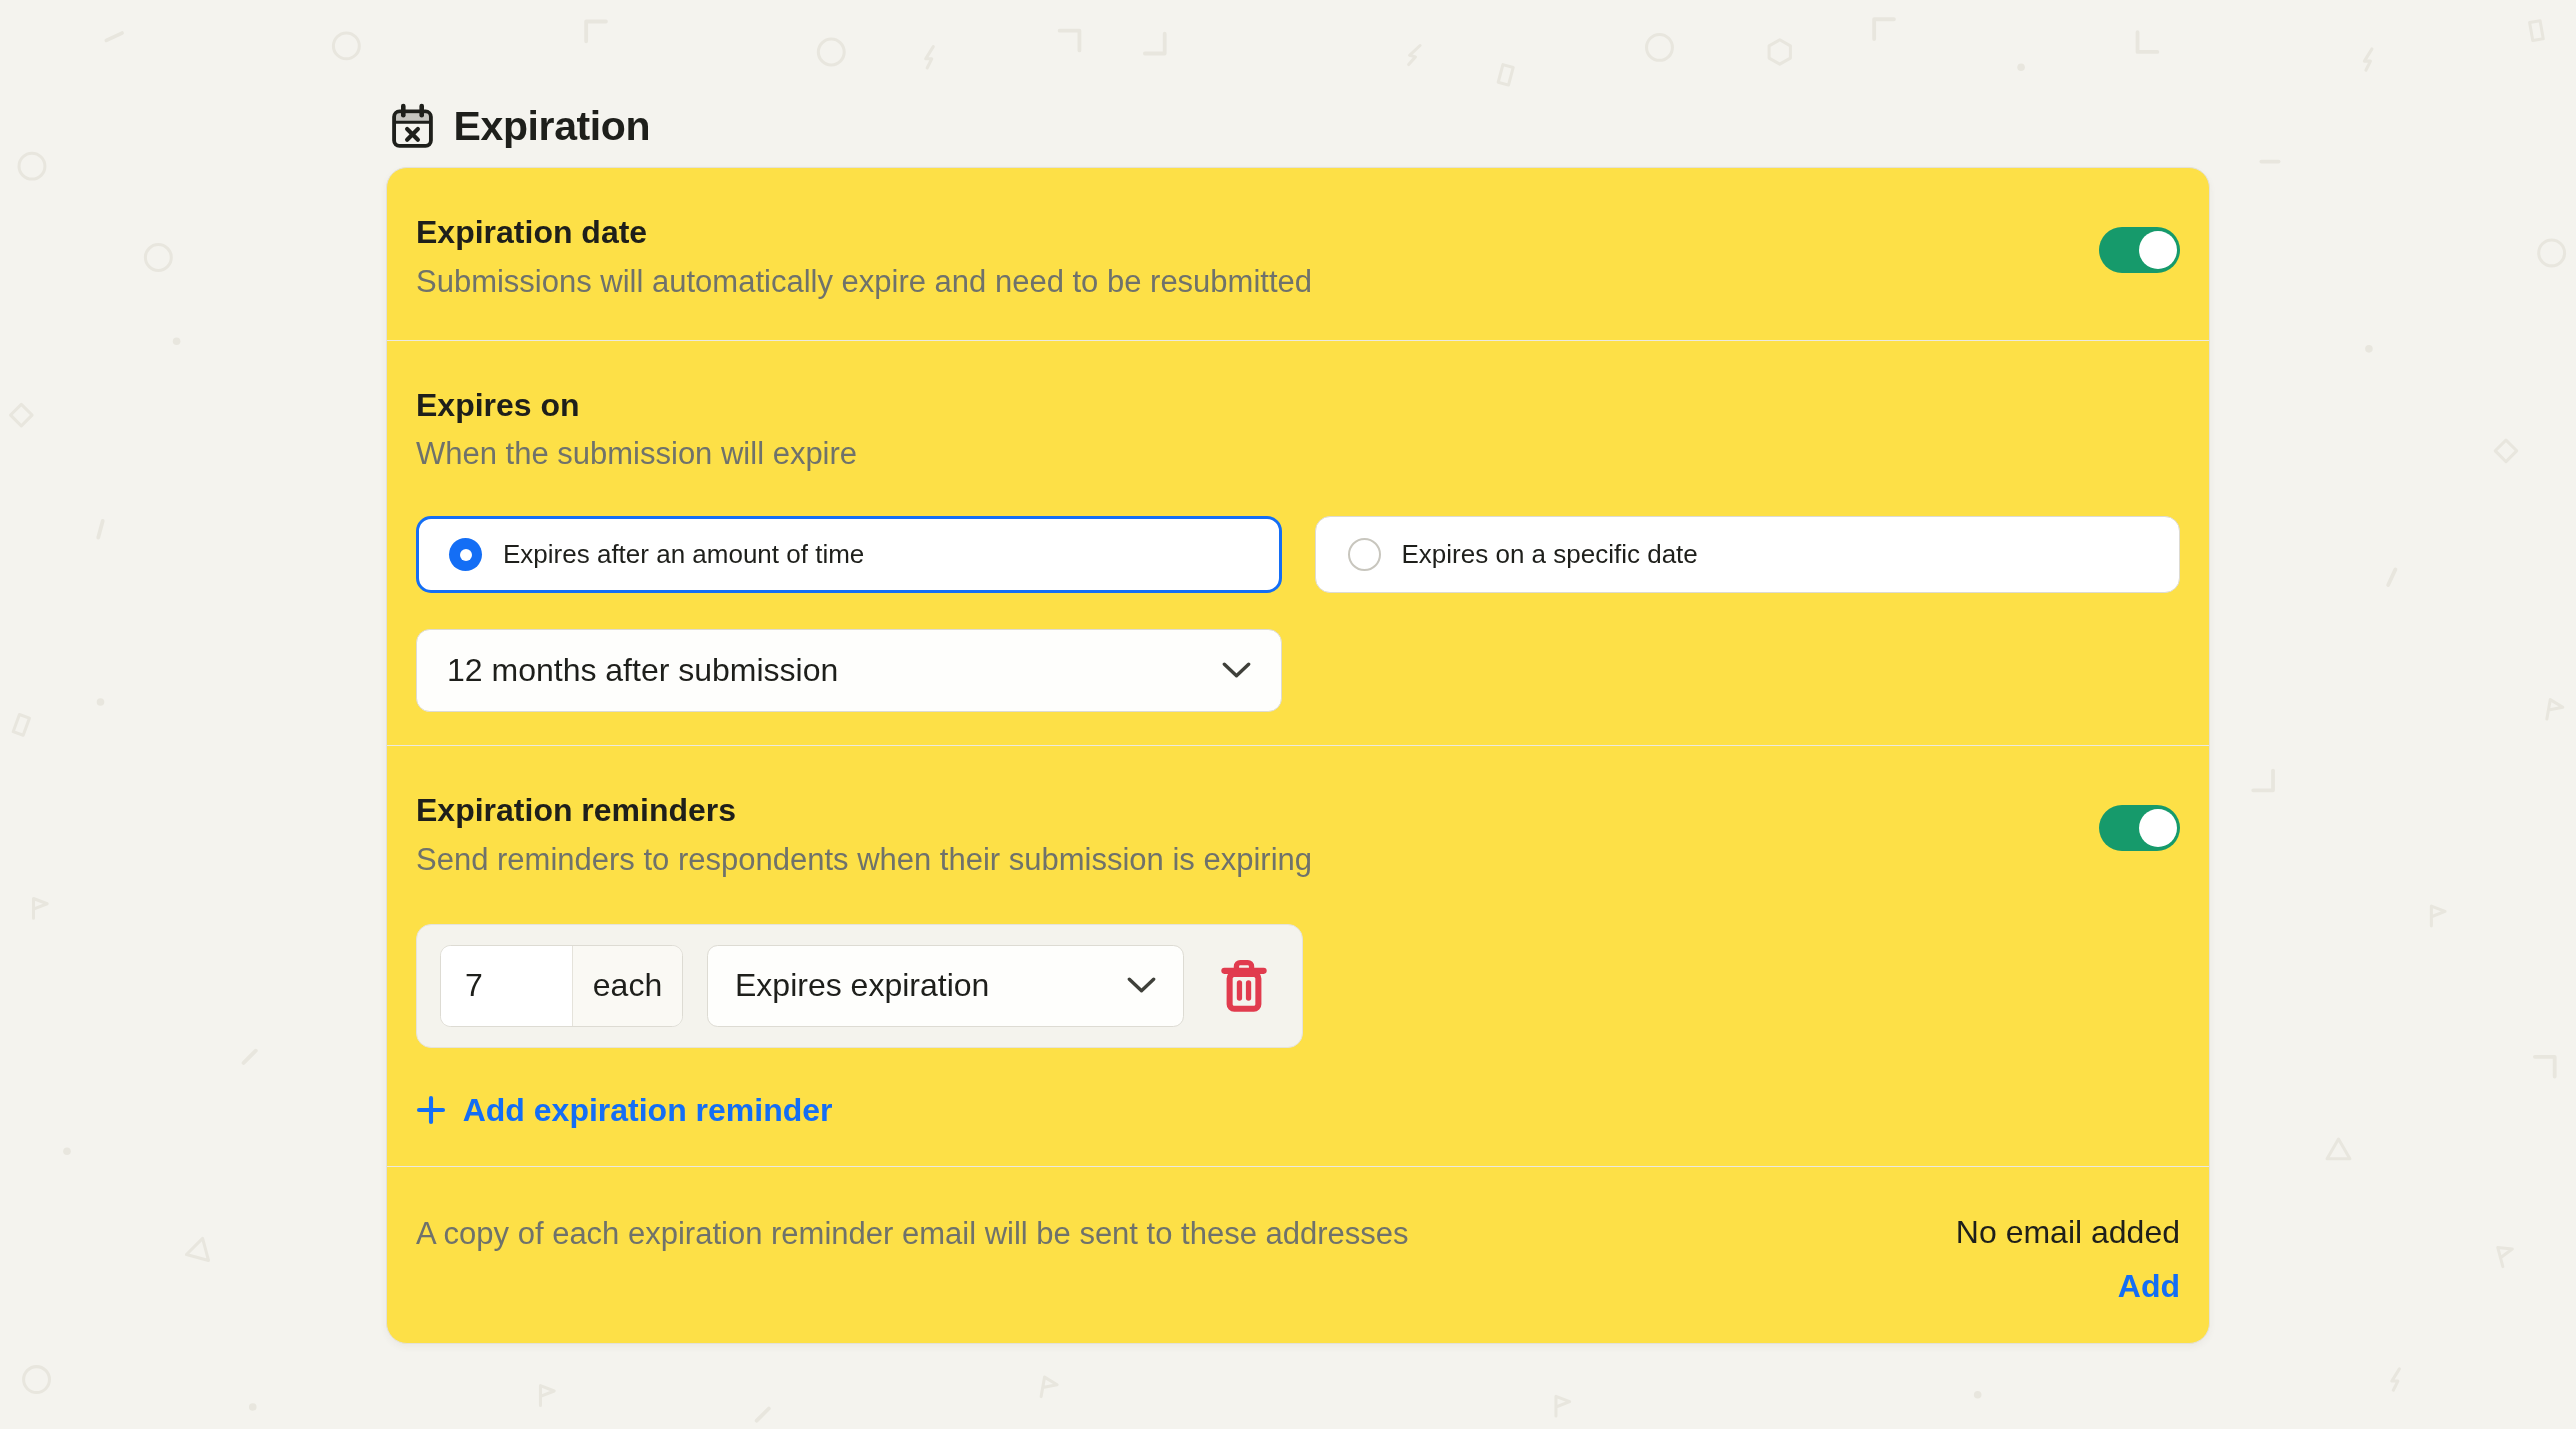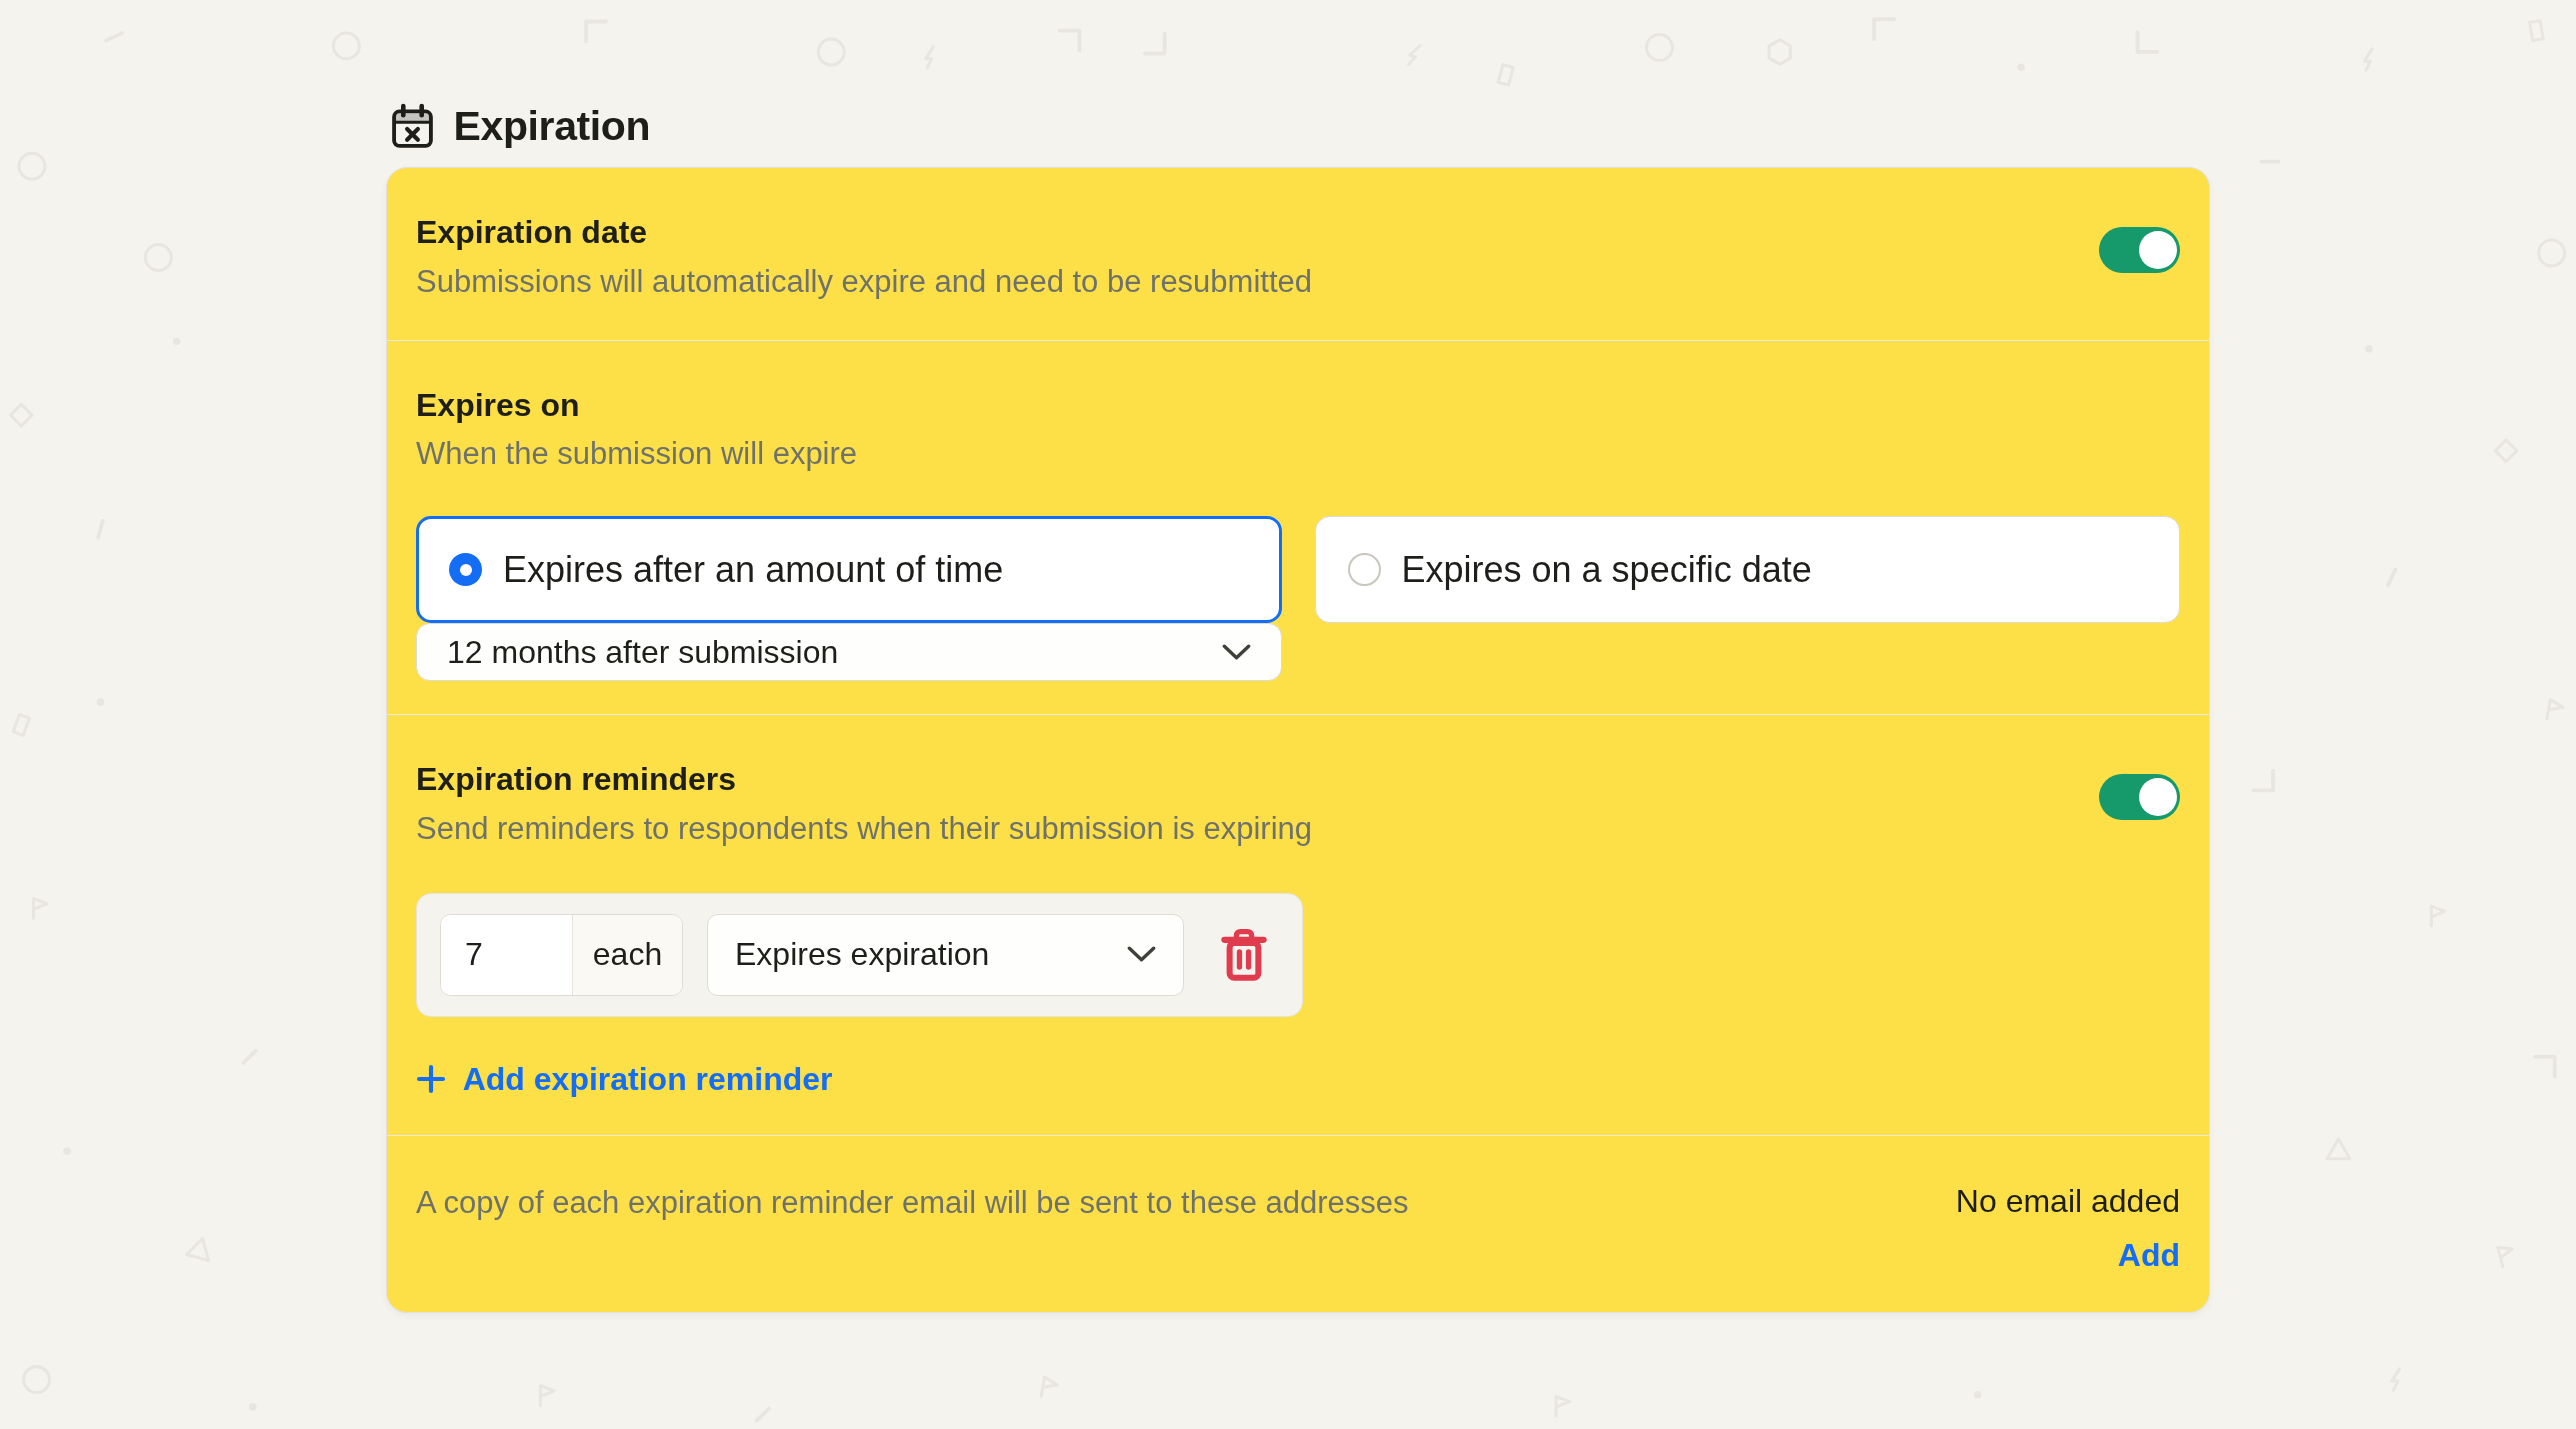--- a/index.html
+++ b/index.html
@@ -44,42 +44,42 @@
   .toggle.on{background:#169A6B;}
   .toggle .knob{
     position:absolute;top:3.8px;left:3.8px;width:38px;height:38px;border-radius:50%;
     background:#FFFFFF;transition:left .15s;
   }
   .toggle.on .knob{left:40px;}
 
   
   .radio-row{display:flex;gap:33px;margin-top:41px;}
   .radio-card{
-    flex:1;height:107px;box-sizing:border-box;background:#FFFFFF;
+    flex:1;height:77px;box-sizing:border-box;background:#FFFFFF;
     border:1.5px solid #DDDBD3;border-radius:15px;
     display:flex;align-items:center;gap:21px;padding:0 32px;
-    font-size:36px;cursor:pointer;
+    font-size:26px;cursor:pointer;
   }
   .radio-card.selected{border:3.8px solid #146EF5;padding:0 30px;}
   .radio{
     width:33px;height:33px;border-radius:50%;box-sizing:border-box;
     border:2.3px solid #C8C6BE;background:#FFFFFF;flex:0 0 auto;
   }
   .radio-card.selected .radio{border:none;background:#146EF5;position:relative;}
   .radio-card.selected .radio::after{
     content:"";position:absolute;left:10.7px;top:10.7px;width:12px;height:12px;border-radius:50%;background:#FFFFFF;
   }
 
   
   .select{
     box-sizing:border-box;background:#FEFEFC;border:1.5px solid #DDDBD3;border-radius:13.7px;
     display:flex;align-items:center;justify-content:space-between;
     font-size:32px;color:#1E1F1B;cursor:pointer;
   }
-  .select-duration{width:866px;height:58px;padding:4px 30px;}
+  .select-duration{width:866px;height:83px;padding:4px 30px;margin-top:36px;}
 
   
   .reminder-box{
     margin-top:43px;display:inline-flex;align-items:center;gap:24px;
     background:#F4F3ED;border:1.5px solid #E5E3DB;border-radius:15px;
     padding:20px 23px;box-sizing:border-box;
   }
   .amount-group{
     display:flex;height:82px;box-sizing:border-box;border:1.5px solid #DDDBD3;
     border-radius:10.7px;overflow:hidden;background:#FFFFFF;

